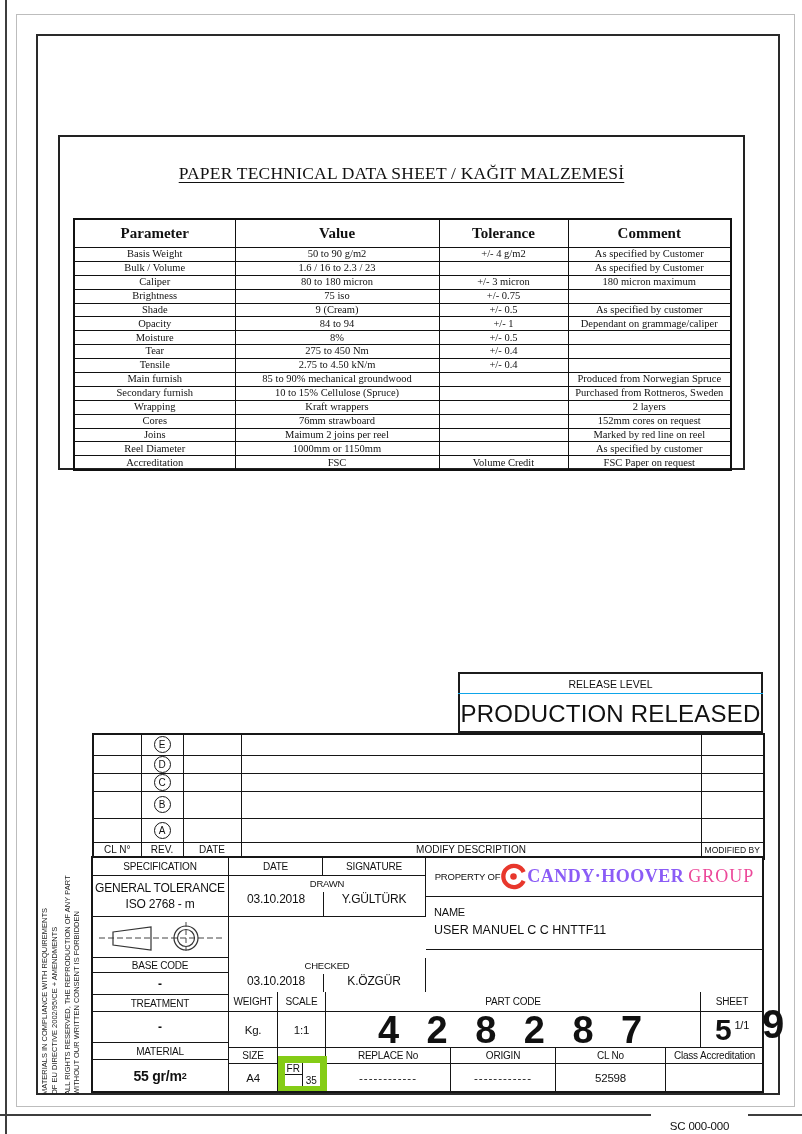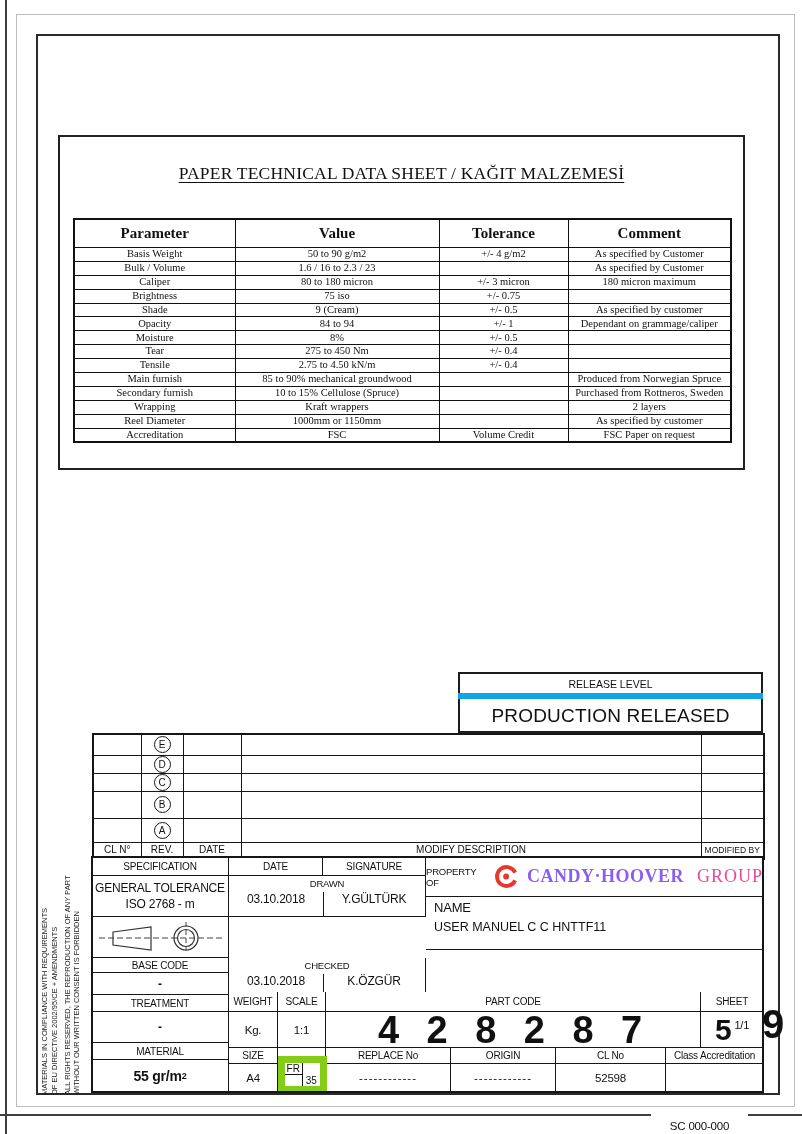--- a/index.html
+++ b/index.html
@@ -22,39 +22,39 @@
              font-family:"Liberation Serif",serif;}
   table.spec th{border:1px solid #111;height:27px;font-size:15px;font-weight:bold;padding:0;}
   table.spec td{border:1px solid #111;height:12.9px;font-size:10.5px;padding:0;text-align:center;
                 white-space:nowrap;overflow:hidden;line-height:1;}
 
   
   .release-box{left:458px;top:672px;width:305px;height:61px;border:2px solid #1c1c1c;background:#fff;}
   .release-label{left:458px;top:674px;width:305px;height:19px;display:flex;align-items:center;justify-content:center;
                  font-size:10.5px;letter-spacing:0;}
   .release-value{left:458px;top:693px;width:305px;height:40px;display:flex;align-items:center;justify-content:center;
-                 border-top:6px solid #0ea5e9;font-size:19px;letter-spacing:0.2px;}
+                 border-top:1px solid #0ea5e9;font-size:24px;letter-spacing:0.2px;}
 
   
   table.rev{position:absolute;left:92px;top:733px;width:671px;border-collapse:collapse;border:2px solid #161616;
             table-layout:fixed;}
   table.rev td{border:1px solid #161616;padding:0;text-align:center;font-size:10px;line-height:1;}
   .circ{display:inline-block;width:15px;height:15px;border:1px solid #161616;border-radius:50%;
         font-size:10px;line-height:15px;text-align:center;}
 
   
   .cell{position:absolute;box-sizing:border-box;border-right:1px solid #161616;border-bottom:1px solid #161616;
         display:flex;align-items:center;justify-content:center;letter-spacing:-0.2px;background:#fff;}
   .noR{border-right:none;} .noB{border-bottom:none;}
   .hdr{font-size:10px;}
   .val{font-size:11.5px;}
   .tb-outline{left:91px;top:856px;width:673px;height:237px;border:2px solid #161616;pointer-events:none;background:transparent;}
   .two-line{flex-direction:column;font-size:12px;line-height:1.35;}
   .col{flex-direction:column;align-items:flex-start;justify-content:flex-start;padding:3px 0 0 8px;}
-  .col .mini{font-size:13px;}
+  .col .mini{font-size:11px;margin-top:6px;}
   .col .big{font-size:12.5px;margin-top:5px;letter-spacing:0;}
   .sigrow{position:relative;flex-direction:column;justify-content:flex-start;padding-top:2px;}
   .sigrow .mini{font-size:9.5px;}
   .sigrow .pair{display:flex;width:100%;margin-top:3px;}
   .sigrow .pdate{width:94px;text-align:center;font-size:12px;}
   .sigrow .psig{flex:1;text-align:center;font-size:12px;}
   .sigrow .vdiv{position:absolute;left:94px;top:16px;bottom:0;width:1px;background:#161616;}
   .bold{font-weight:bold;}
   .digit{font-size:38px;font-weight:bold;line-height:1;}
   .digits-row{justify-content:space-between;padding:0 58px 0 52px;}
@@ -63,21 +63,21 @@
   .sheet-cell .frac{font-size:11px;margin-top:-10px;}
   .overflow-digit{left:762px;top:1004px;width:30px;font-size:40px;font-weight:bold;line-height:1;}
   .frblock{left:278px;top:1056px;width:49px;height:37px;border:7px solid #84cc16;display:grid;
            grid-template-columns:1fr 1fr;grid-template-rows:1fr 1fr;background:#fff;}
   .frblock div{display:flex;align-items:center;justify-content:center;font-size:10px;}
   .fr-tl{border-right:1px solid #161616;border-bottom:1px solid #161616;}
   .fr-br{}
   .fr-bl{border-right:1px solid #161616;}
 
   
-  .brandwrap{gap:9px;}
+  .brandwrap{}
   .prop-label{font-size:9.5px;}
   .brand-main{font-family:"Liberation Serif",serif;font-size:18px;font-weight:bold;color:#8b5cf6;letter-spacing:0.5px;}
   .brand-suffix{font-family:"Liberation Serif",serif;font-size:18px;color:#ec4899;letter-spacing:1px;margin-left:4px;}
 
   
   .side-note-area{left:40px;top:858px;width:54px;height:237px;}
   .side-note{position:absolute;left:0;top:0;width:237px;height:54px;
              transform:translate(0,237px) rotate(-90deg);transform-origin:0 0;
              font-size:7.5px;line-height:1.3;color:#222;}
   .side-note p{margin:0 0 5px 0;}
@@ -178,20 +178,32 @@
           <td></td>
           <td>Purchased from Rottneros, Sweden</td>
         </tr>
         <tr>
           <td>Wrapping</td>
           <td>Kraft wrappers</td>
           <td></td>
           <td>2 layers</td>
         </tr>
         <tr>
+          <td>Cores</td>
+          <td>76mm strawboard</td>
+          <td></td>
+          <td>152mm cores on request</td>
+        </tr>
+        <tr>
+          <td>Joins</td>
+          <td>Maimum 2 joins per reel</td>
+          <td></td>
+          <td>Marked by red line on reel</td>
+        </tr>
+        <tr>
           <td>Reel Diameter</td>
           <td>1000mm or 1150mm</td>
           <td></td>
           <td>As specified by customer</td>
         </tr>
         <tr>
           <td>Accreditation</td>
           <td>FSC</td>
           <td>Volume Credit</td>
           <td>FSC Paper on request</td>

